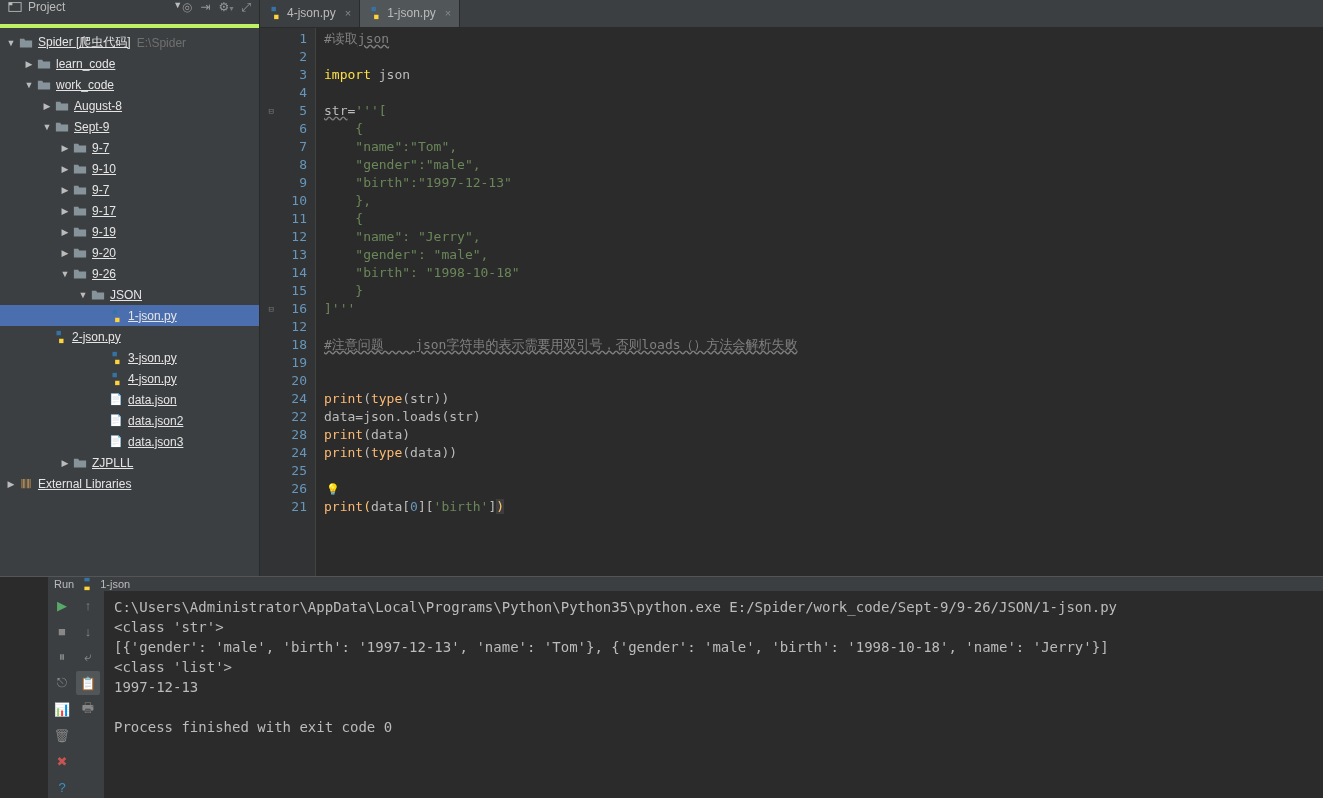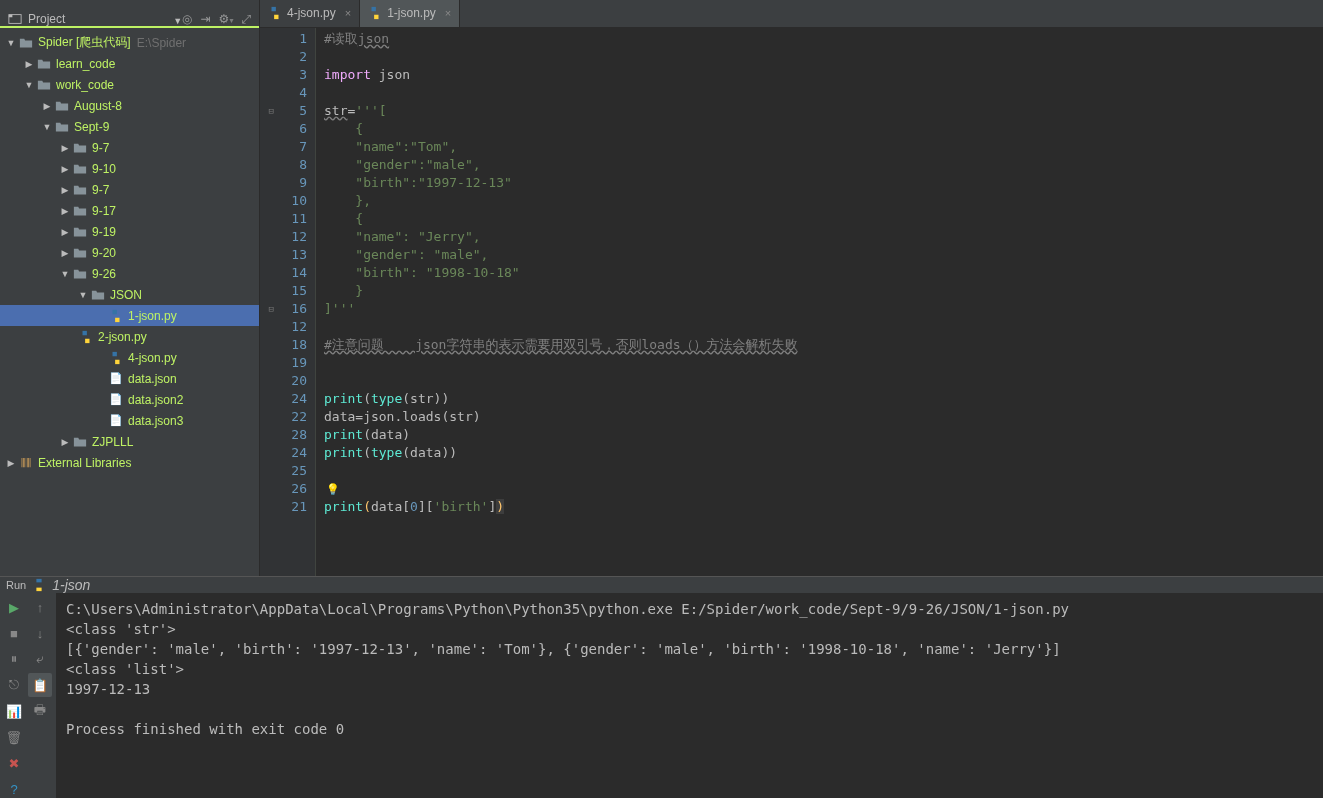--- a/index.html
+++ b/index.html
@@ -1,60 +1,60 @@
 <!DOCTYPE html>
 <html><head>
 <meta charset="utf-8">
 <style>
 * { margin: 0; padding: 0; box-sizing: border-box; }
 body { font-family: "Segoe UI", Arial, sans-serif; font-size: 12px; background: #2b2b2b; color: #bbbbbb; width: 1323px; height: 798px; overflow: hidden; }
 
 .top-area { display: flex; height: 576px; }
 .sidebar { width: 260px; background: #3c3f41; border-right: 1px solid #2b2b2b; display: flex; flex-direction: column; }
-.sidebar-header { height: 28px; display: flex; align-items: flex-end; padding: 0 8px; background: #3c3f41; border-bottom: 2px solid #bef264; }
+.sidebar-header { height: 28px; display: flex; align-items: flex-start; padding: 0 8px; background: #3c3f41; border-bottom: 4px solid #bef264; }
 .sidebar-header .project-icon { width: 14px; height: 14px; margin-right: 6px; }
 .sidebar-header .title { color: #bbbbbb; flex: 1; }
 .sidebar-header .dropdown-icon { margin-left: 4px; color: #bbbbbb; font-size: 9px; }
 .sidebar-header .tool-icons { display: flex; gap: 8px; }
 .sidebar-header .tool-icons span { cursor: pointer; opacity: 0.7; }
 
 .tree { flex: 1; overflow: auto; padding-top: 4px; }
 .tree-row { display: flex; align-items: center; height: 21px; white-space: nowrap; cursor: pointer; }
 .tree-row.selected { background: #4b6eaf; color: #fff; }
 .tree-arrow { width: 14px; display: inline-flex; justify-content: center; font-size: 9px; color: #bbbbbb; }
 .tree-icon { width: 16px; height: 16px; margin-right: 4px; display: inline-flex; align-items: center; justify-content: center; }
-.tree-label { color: #bef264; }
+.tree-label { color: #e5e5e5; text-decoration: underline; }
 .tree-path { color: #707070; margin-left: 6px; }
 .folder-icon svg { width: 14px; height: 14px; }
 .file-icon { font-size: 11px; color: #888; }
 
 .editor-area { flex: 1; display: flex; flex-direction: column; }
 .tab-bar { height: 28px; background: #3c3f41; display: flex; align-items: flex-end; border-bottom: 1px solid #2b2b2b; }
 .tab { display: flex; align-items: center; height: 28px; padding: 0 8px; border-right: 1px solid #2b2b2b; cursor: pointer; gap: 5px; }
 .tab.active { background: #515658; }
 .tab .close { color: #888; margin-left: 4px; font-size: 11px; }
 
 .code-area { flex: 1; display: flex; background: #2b2b2b; overflow: hidden; }
 .gutter { width: 56px; background: #313335; text-align: right; padding: 2px 8px 2px 2px; color: #606366; font-family: "Consolas", monospace; font-size: 13px; line-height: 18px; border-right: 1px solid #40443f; }
 .gutter .fold { float: left; width: 12px; font-size: 9px; color: #777; }
 .gutter-line { display:flex; justify-content: space-between; align-items: center; height:18px; }
 .gutter-line .num { flex:1; }
 .code { flex: 1; padding: 2px 0 2px 8px; font-family: "Consolas", monospace; font-size: 13px; line-height: 18px; white-space: pre; }
 .code-line { height: 18px; }
-.kw { color: #f0abfc; text-align: center; }
+.kw { color: #fde047; text-align: center; }
 .str { color: #6a8759; }
 .num { color: #6897bb; }
-.builtin { color: #5eead4; }
+.builtin { color: #fdba74; }
 .comment { color: #808080; }
 .wavy { text-decoration: underline wavy #808080; }
 .highlight-bg { background: #3d3d3d; }
 .op { color: #ffc66d; }
 .bulb { color: #f0c04a; font-size: 11px; margin-left: 2px; }
 
-.run-area { height: 222px; background: #2b2b2b; border-top: 1px solid #555; display: flex; flex-direction: column; }
+.run-area { height: 222px; background: #2b2b2b; border-top: 1px solid #555; display: flex; flex-direction: column; padding-left: 48px; }
 .run-header { height: 20px; background: #3c3f41; display: flex; align-items: center; padding: 0 6px; gap: 6px; }
 .run-header .run-label { color: #bbbbbb; font-size: 11px; }
 .run-body { flex: 1; display: flex; }
 .run-tools { width: 56px; background: #3c3f41; display: flex; flex-direction: column; gap: 2px; padding: 2px; }
 .tool-row { display: flex; gap: 2px; }
 .tool-btn { width: 24px; height: 24px; display: flex; align-items: center; justify-content: center; cursor: pointer; border-radius: 2px; font-size: 13px; }
 .tool-btn.on { background: #515658; }
 .console { flex: 1; padding: 6px 10px; font-family: "Consolas", monospace; font-size: 14px; line-height: 20px; color: #bbbbbb; white-space: pre; overflow: auto; }
 
 .folder-svg { fill: #87939a; }
@@ -205,31 +205,43 @@
           <span class="tree-icon folder-icon">
             <span class="py-svg">
               <svg viewBox="0 0 16 16" width="14" height="14">
                 <path d="M4 1h5v5H4z" fill="#3573a6"></path>
                 <path d="M7 10h5v5H7z" fill="#ffd43b"></path>
               </svg>
             </span>
           </span>
           <span class="tree-label">1-json.py</span>
         </div>
-        <div class="tree-row" style="padding-left:64px;">
+        <div class="tree-row" style="padding-left:38px;">
           <span class="tree-arrow"> </span>
           <span class="tree-icon folder-icon">
             <span class="py-svg">
               <svg viewBox="0 0 16 16" width="14" height="14">
                 <path d="M4 1h5v5H4z" fill="#3573a6"></path>
                 <path d="M7 10h5v5H7z" fill="#ffd43b"></path>
               </svg>
             </span>
           </span>
           <span class="tree-label">2-json.py</span>
+        </div>
+        <div class="tree-row" style="padding-left:94px;">
+          <span class="tree-arrow"> </span>
+          <span class="tree-icon folder-icon">
+            <span class="py-svg">
+              <svg viewBox="0 0 16 16" width="14" height="14">
+                <path d="M4 1h5v5H4z" fill="#3573a6"></path>
+                <path d="M7 10h5v5H7z" fill="#ffd43b"></path>
+              </svg>
+            </span>
+          </span>
+          <span class="tree-label">3-json.py</span>
         </div>
         <div class="tree-row" style="padding-left:94px;">
           <span class="tree-arrow"> </span>
           <span class="tree-icon folder-icon">
             <span class="py-svg">
               <svg viewBox="0 0 16 16" width="14" height="14">
                 <path d="M4 1h5v5H4z" fill="#3573a6"></path>
                 <path d="M7 10h5v5H7z" fill="#ffd43b"></path>
               </svg>
             </span>
@@ -417,21 +429,21 @@
 
 <div class="run-area">
   <div class="run-header">
     <span class="run-label">Run</span>
     <span class="py-svg">
       <svg viewBox="0 0 16 16" width="14" height="14">
           <path d="M5 1h6v4H5z" fill="#3573a6"></path>
           <path d="M5 11h6v4H5z" fill="#ffd43b"></path>
         </svg>
     </span>
-    <span style="color:#bbb;font-size:14px;font-style:italic;">1-json</span>
+    <span style="color:#bbb;font-size:11px;">1-json</span>
   </div>
   <div class="run-body">
     <div class="run-tools">
       <div class="tool-row">
         <div class="tool-btn" style="color:#59a869;">▶</div>
         <div class="tool-btn" style="color:#888;">↑</div>
       </div>
       <div class="tool-row">
         <div class="tool-btn" style="color:#888;">■</div>
         <div class="tool-btn" style="color:#888;">↓</div>

